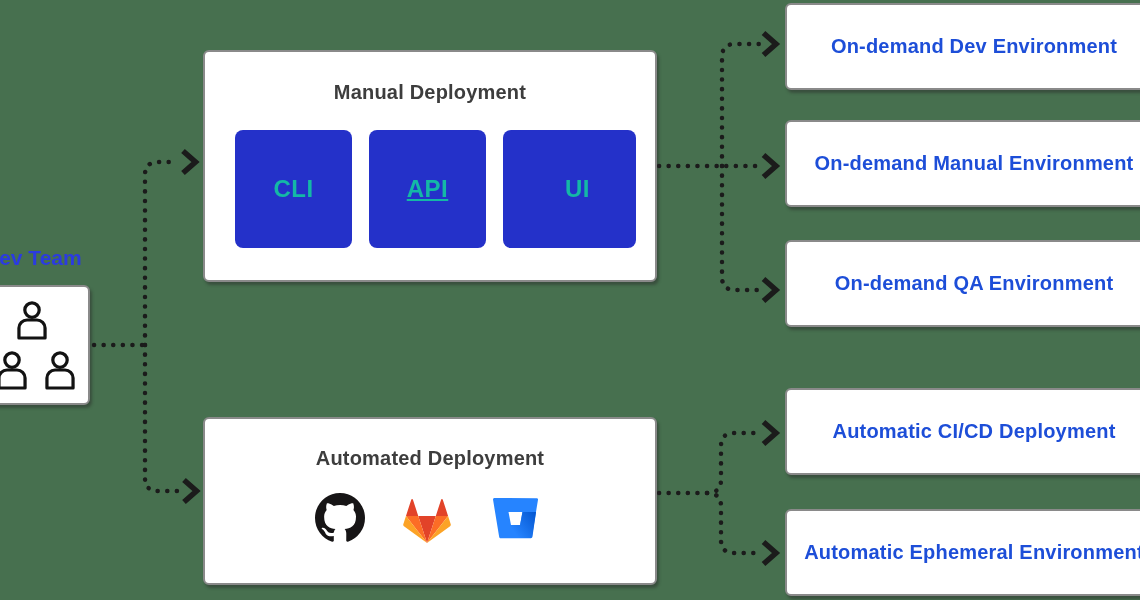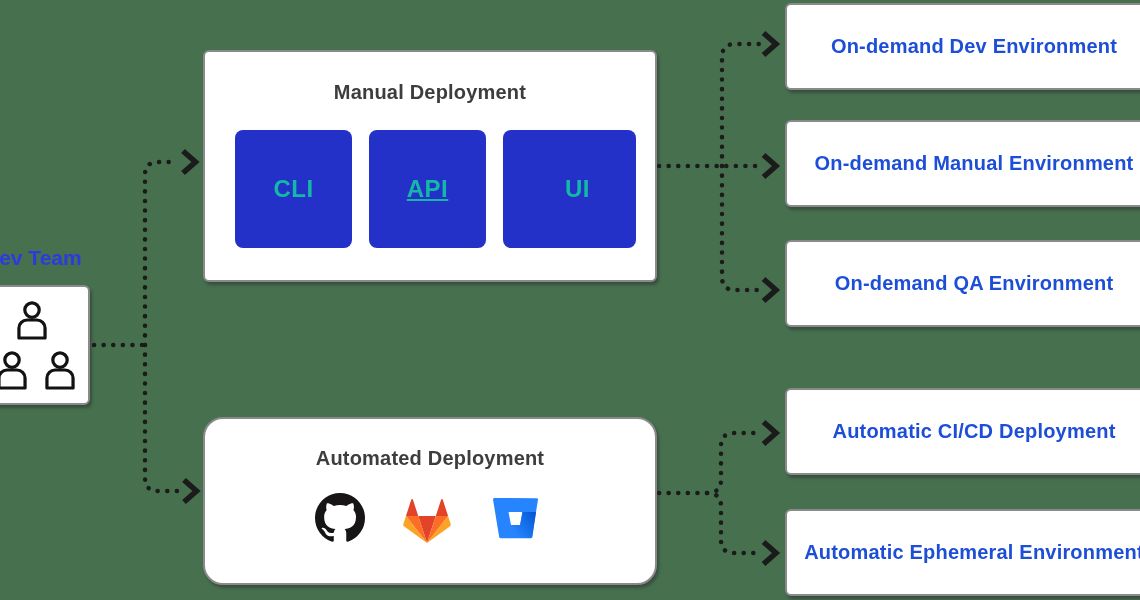--- a/index.html
+++ b/index.html
@@ -140,21 +140,21 @@
     </svg>
   </div>
 
   <div class="card" style="left:203px;top:50px;width:454px;height:232px;">
     <div class="group-title" style="margin-top:29px;">Manual Deployment</div>
     <div class="blue-square" style="left:30px;">CLI</div>
     <div class="blue-square" style="left:164px;text-decoration:underline;">API</div>
     <div class="blue-square" style="left:298px;padding-left:16px;">UI</div>
   </div>
 
-  <div class="card" style="left:203px;top:417px;width:454px;height:168px;border-radius:20px;">
+  <div class="card" style="left:203px;top:417px;width:454px;height:168px;">
     <div class="group-title" style="margin-top:28px;">Automated Deployment</div>
 
     <svg class="icon-abs" style="left:110px;top:74px;" width="50" height="50" viewBox="0 0 16 16">
       <path fill="#171516" fill-rule="evenodd" d="M8 0C3.58 0 0 3.58 0 8c0 3.54 2.29 6.53 5.47 7.59.4.07.55-.17.55-.38 0-.19-.01-.82-.01-1.49-2.01.37-2.53-.49-2.69-.94-.09-.23-.48-.94-.82-1.13-.28-.15-.68-.52-.01-.53.63-.01 1.08.58 1.23.82.72 1.21 1.87.87 2.33.66.07-.52.28-.87.51-1.07-1.78-.2-3.64-.89-3.64-3.95 0-.87.31-1.59.82-2.15-.08-.2-.36-1.02.08-2.12 0 0 .67-.21 2.2.82.64-.18 1.32-.27 2-.27s1.36.09 2 .27c1.53-1.04 2.2-.82 2.2-.82.44 1.1.16 1.92.08 2.12.51.56.82 1.27.82 2.15 0 3.07-1.87 3.75-3.65 3.95.29.25.54.73.54 1.48 0 1.07-.01 1.93-.01 2.2 0 .21.15.46.55.38A8.01 8.01 0 0 0 16 8c0-4.42-3.58-8-8-8z"></path>
     </svg>
 
     <svg class="icon-abs" style="left:198px;top:80px;" width="48" height="44" viewBox="0 0 210 194">
       <path fill="#e24329" d="M105.1 193.7l38.7-119H66.4l38.7 119z"></path>
       <path fill="#fc6d26" d="M105.1 193.7L66.4 74.7H12.3l92.8 119z"></path>
       <path fill="#fca326" d="M12.3 74.7L.5 110.9c-1.1 3.3.1 6.9 2.9 9l101.7 73.8L12.3 74.7z"></path>

